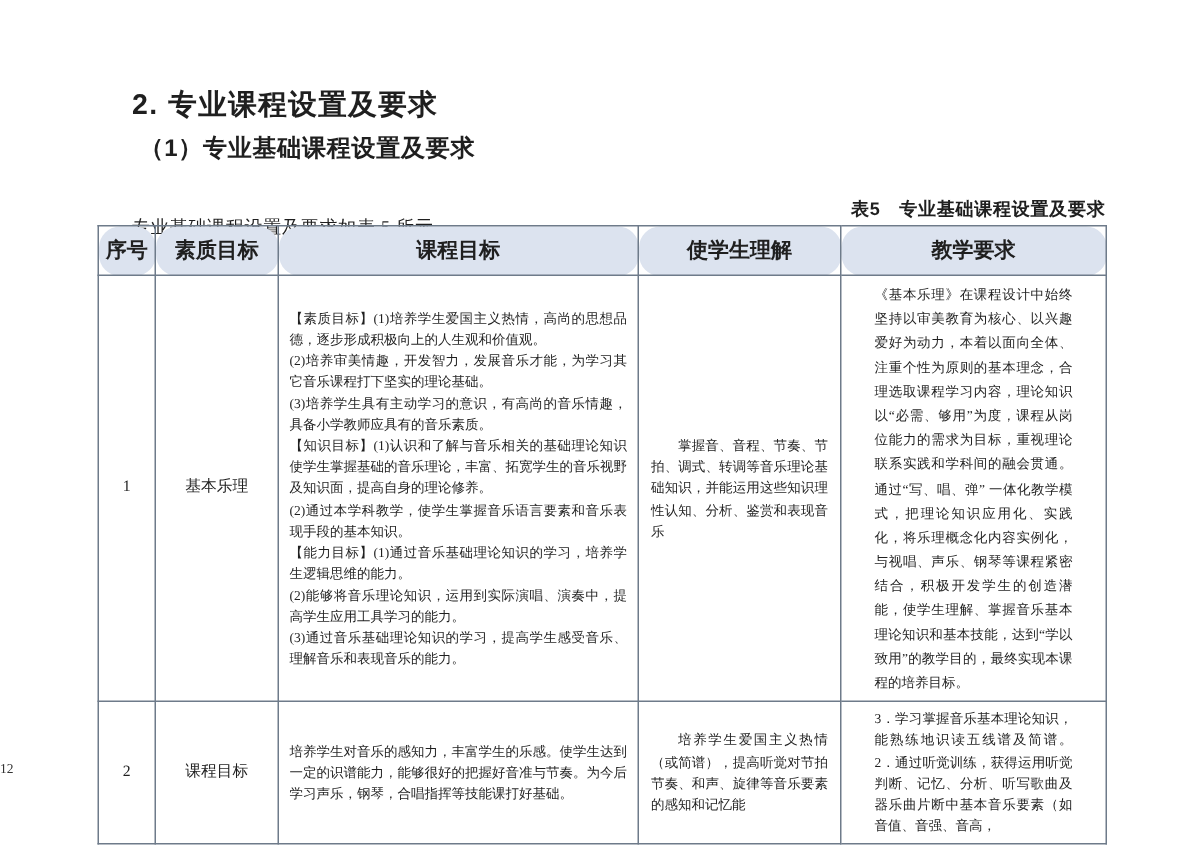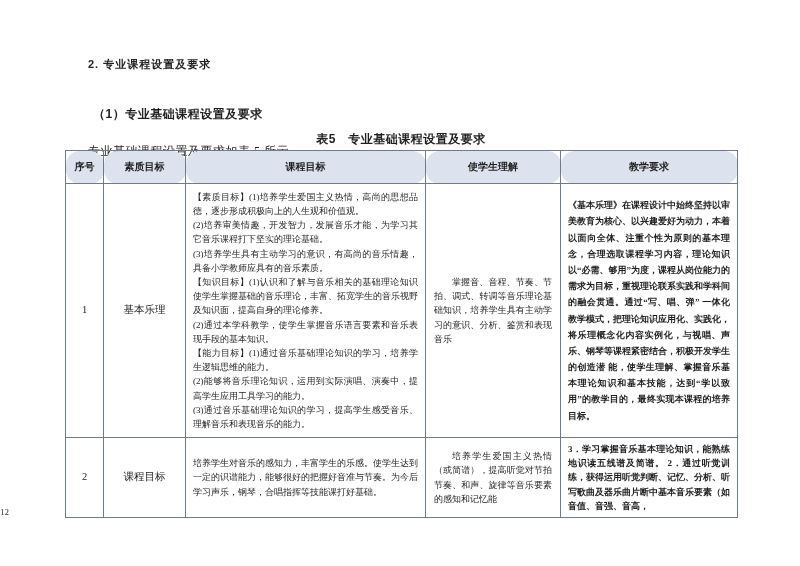--- a/index.html
+++ b/index.html
@@ -9,62 +9,62 @@
     font-family: "Liberation Serif", "DejaVu Serif", serif;
     color: #1f1f1f;
     position: relative;
     overflow: hidden;
   }
   .page { position: absolute; inset: 0; background: #ffffff; }
 
   .section-heading {
     position: absolute; left: 88px; top: 57px;
     font-family: "Liberation Sans", "DejaVu Sans", sans-serif;
-    font-weight: bold; font-size: 11px; letter-spacing: 1px; text-align: center;
+    font-weight: bold; font-size: 19px; letter-spacing: 1px; text-align: center;
   }
   .sub-heading {
-    position: absolute; left: 93px; top: 106px;
+    position: absolute; left: 93px; top: 89px;
     font-family: "Liberation Sans", "DejaVu Sans", sans-serif;
-    font-weight: bold; font-size: 12px; letter-spacing: 0.5px;
+    font-weight: bold; font-size: 16px; letter-spacing: 0.5px;
   }
   .intro-text {
     position: absolute; left: 88px; top: 111px;
     font-size: 12px; letter-spacing: 0.5px; margin-top: 32px;
   }
   .table-caption {
     position: absolute; left: 65px; top: 131px; width: 672px;
-    text-align: center;
+    text-align: right;
     font-family: "Liberation Sans", "DejaVu Sans", sans-serif;
     font-weight: bold; font-size: 12px; letter-spacing: 0.5px;
   }
 
   table.course-table {
     position: absolute; left: 65px; top: 150px; width: 672px;
     border-collapse: collapse; table-layout: fixed;
     border: 1.5px solid #4a5463;
   }
   .course-table th, .course-table td {
     border: 1px solid #6e7b8a;
     vertical-align: middle;
   }
   .course-table th {
     background: #dce3ef;
     font-family: "Liberation Sans", "DejaVu Sans", sans-serif;
-    font-weight: bold; font-size: 10px;
+    font-weight: bold; font-size: 14px;
     text-align: center; height: 33px; border-radius: 14px;
   }
   .course-table td { font-size: 9px; line-height: 1.58; }
   td.cell-no, td.cell-name { text-align: center; font-size: 10.5px; }
   td.cell-obj {
     padding: 4px 7px; text-align: justify;
     white-space: pre-line;
   }
   td.cell-content { padding: 4px 8px; }
   td.cell-content p { text-indent: 2em; text-align: justify; }
-  td.cell-req { padding: 4px 7px; text-align: justify; font-weight: bold; }
+  td.cell-req { padding: 4px 22px; text-align: justify; }
   tr.row-1 { height: 254px; }
   tr.row-1 td.cell-req { line-height: 1.8; }
   tr.row-2 { height: 67px; }
 
   .page-number {
     position: absolute; left: 0; top: 507px; width: 667px;
     font-size: 9px; color: #333;
   }
 </style>
 </head>
@@ -100,21 +100,21 @@
         <td class="cell-name">基本乐理</td>
         <td class="cell-obj">【素质目标】(1)培养学生爱国主义热情，高尚的思想品德，逐步形成积极向上的人生观和价值观。
 (2)培养审美情趣，开发智力，发展音乐才能，为学习其它音乐课程打下坚实的理论基础。
 (3)培养学生具有主动学习的意识，有高尚的音乐情趣，具备小学教师应具有的音乐素质。
 【知识目标】(1)认识和了解与音乐相关的基础理论知识使学生掌握基础的音乐理论，丰富、拓宽学生的音乐视野及知识面，提高自身的理论修养。
 (2)通过本学科教学，使学生掌握音乐语言要素和音乐表现手段的基本知识。
 【能力目标】(1)通过音乐基础理论知识的学习，培养学生逻辑思维的能力。
 (2)能够将音乐理论知识，运用到实际演唱、演奏中，提高学生应用工具学习的能力。
 (3)通过音乐基础理论知识的学习，提高学生感受音乐、理解音乐和表现音乐的能力。</td>
         <td class="cell-content">
-          <p>掌握音、音程、节奏、节拍、调式、转调等音乐理论基础知识，培养学生具有主动学习的意识、分析、鉴赏和表现音乐</p>
+          <p>掌握音、音程、节奏、节拍、调式、转调等音乐理论基础知识，并能运用这些知识理性认知、分析、鉴赏和表现音乐</p>
         </td>
         <td class="cell-req">《基本乐理》在课程设计中始终坚持以审美教育为核心、以兴趣爱好为动力，本着以面向全体、注重个性为原则的基本理念，合理选取课程学习内容，理论知识以“必需、够用”为度，课程从岗位能力的需求为目标，重视理论联系实践和学科间的融会贯通。通过“写、唱、弹” 一体化教学模式，把理论知识应用化、实践化，将乐理概念化内容实例化，与视唱、声乐、钢琴等课程紧密结合，积极开发学生的创造潜 能，使学生理解、掌握音乐基本理论知识和基本技能，达到“学以致用”的教学目的，最终实现本课程的培养目标。</td>
       </tr>
       <tr class="row-2">
         <td class="cell-no">2</td>
         <td class="cell-name">课程目标</td>
         <td class="cell-obj">培养学生对音乐的感知力，丰富学生的乐感。使学生达到一定的识谱能力，能够很好的把握好音准与节奏。为今后学习声乐，钢琴，合唱指挥等技能课打好基础。</td>
         <td class="cell-content">
           <p>培养学生爱国主义热情（或简谱），提高听觉对节拍节奏、和声、旋律等音乐要素的感知和记忆能</p>
         </td>

